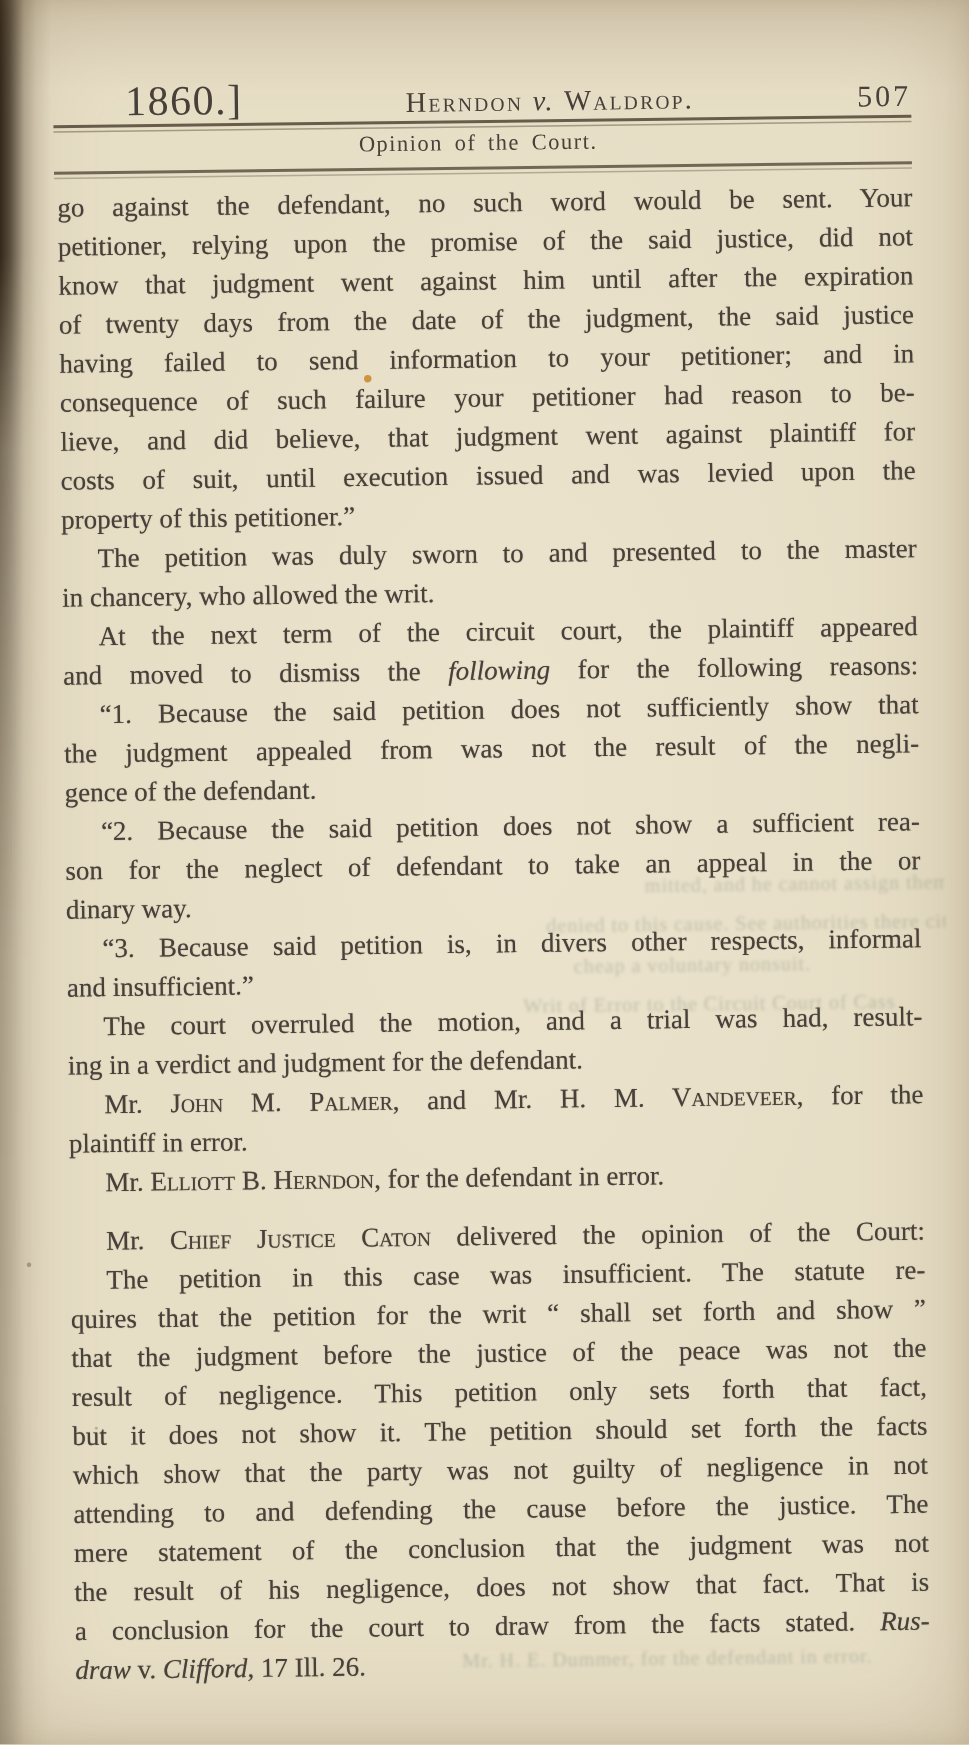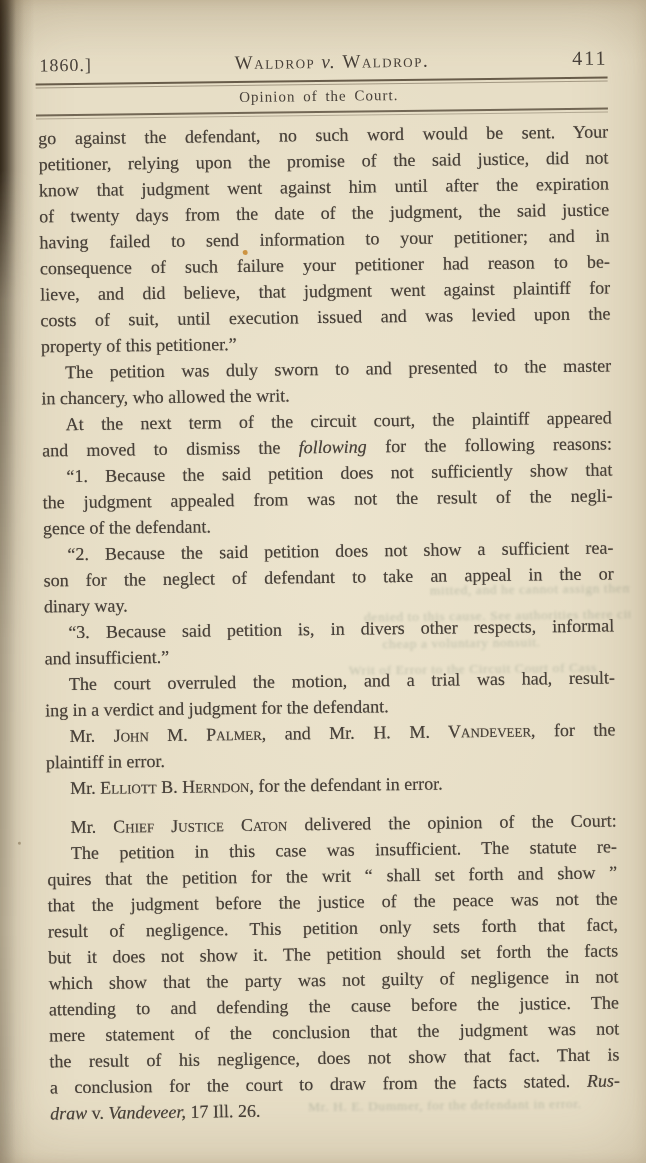--- a/index.html
+++ b/index.html
@@ -19,21 +19,21 @@
     background:linear-gradient(to right, rgba(24,17,10,0.97) 0, rgba(30,22,13,0.72) 7px,
       rgba(64,50,32,0.30) 16px, rgba(90,75,50,0.12) 24px, rgba(0,0,0,0) 34px);
     -webkit-mask-image:linear-gradient(to bottom,#000 0,#000 170px,rgba(0,0,0,0.55) 300px,
       rgba(0,0,0,0.26) 55%, rgba(0,0,0,0.22) 80%, rgba(0,0,0,0.30) 100%);
     mask-image:linear-gradient(to bottom,#000 0,#000 170px,rgba(0,0,0,0.55) 300px,
       rgba(0,0,0,0.26) 55%, rgba(0,0,0,0.22) 80%, rgba(0,0,0,0.30) 100%);}
   .content{position:absolute;inset:0;transform:rotate(-0.7deg);transform-origin:50% 38%;
     color:var(--ink,#48413a);}
   .hdr-row{position:absolute;left:44px;right:34px;top:50px;height:26px;
     display:flex;align-items:baseline;justify-content:space-between;}
-  .year{font-size:18px;letter-spacing:1px;}
+  .year{font-size:28px;letter-spacing:1px;margin-left:44px;}
   .case-title{font-size:19px;letter-spacing:1.5px;}
   .pageno{font-size:20px;letter-spacing:2px;}
   .seg.sc{font-variant:small-caps;}
   .seg.i{font-style:italic;}
   .rule{position:absolute;left:40px;right:34px;background:var(--rule,#51453​4);background:var(--rule,#514534);}
   .r1a{top:80px;height:2px;opacity:.85;}
   .r1b{top:84px;height:1px;opacity:.45;}
   .r2a{top:111px;height:2px;opacity:.78;}
   .r2b{top:115px;height:1px;opacity:.35;}
   .opinion-head{position:absolute;left:0;right:0;top:88px;text-align:center;
@@ -51,22 +51,22 @@
   .stain{position:absolute;border-radius:50%;}
 </style>
 </head>
 <body>
 
 <div class="scan">
   <div class="content">
 
     <div class="hdr-row">
       <span class="year">1860.]</span>
-      <span class="case-title" id="case-title"><span class="seg sc">Waldrop</span><span class="seg i"> v. </span><span class="seg sc">Waldrop.</span></span>
-      <span class="pageno">411</span>
+      <span class="case-title" id="case-title"><span class="seg sc">Herndon</span><span class="seg i"> v. </span><span class="seg sc">Waldrop.</span></span>
+      <span class="pageno">507</span>
     </div>
 
     <div class="rule r1a"></div>
     <div class="rule r1b"></div>
 
     <div class="opinion-head">Opinion of the Court.</div>
 
     <div class="rule r2a"></div>
     <div class="rule r2b"></div>
 
@@ -101,21 +101,21 @@
         <div class="ln ind jfy"><span class="seg p">The petition in this case was insufficient. The statute re-</span></div>
         <div class="ln jfy"><span class="seg p">quires that the petition for the writ “ shall set forth and show ”</span></div>
         <div class="ln jfy"><span class="seg p">that the judgment before the justice of the peace was not the</span></div>
         <div class="ln jfy"><span class="seg p">result of negligence. This petition only sets forth that fact,</span></div>
         <div class="ln jfy"><span class="seg p">but it does not show it. The petition should set forth the facts</span></div>
         <div class="ln jfy"><span class="seg p">which show that the party was not guilty of negligence in not</span></div>
         <div class="ln jfy"><span class="seg p">attending to and defending the cause before the justice. The</span></div>
         <div class="ln jfy"><span class="seg p">mere statement of the conclusion that the judgment was not</span></div>
         <div class="ln jfy"><span class="seg p">the result of his negligence, does not show that fact. That is</span></div>
         <div class="ln jfy"><span class="seg p">a conclusion for the court to draw from the facts stated. </span><span class="seg i">Rus-</span></div>
-        <div class="ln"><span class="seg i">draw</span><span class="seg p"> v. </span><span class="seg i">Vandeveer,</span><span class="seg p"> 17 Ill. 26.</span></div>
+        <div class="ln"><span class="seg i">draw</span><span class="seg p"> v. </span><span class="seg i">Clifford,</span><span class="seg p"> 17 Ill. 26.</span></div>
       </div>
 
     <div class="ghosts" id="ghosts">
         <div class="ghost" style="left: 428px; top: 584px; width: 200px;">mitted, and he cannot assign them for error, or the judgment</div>
         <div class="ghost" style="left: 362px; top: 610px; width: 266px;">denied to this cause. See authorities there cited, to the defend</div>
         <div class="ghost" style="left: 380px; top: 637px; width: 230px;">cheap a voluntary nonsuit.</div>
         <div class="ghost" style="left: 346px; top: 663px; width: 250px;">Writ of Error to the Circuit Court of Cass county</div>
         <div class="ghost" style="left: 300px; top: 1099px; width: 300px;">Mr. H. E. Dummer, for the defendant in error.</div>
       </div>
 

